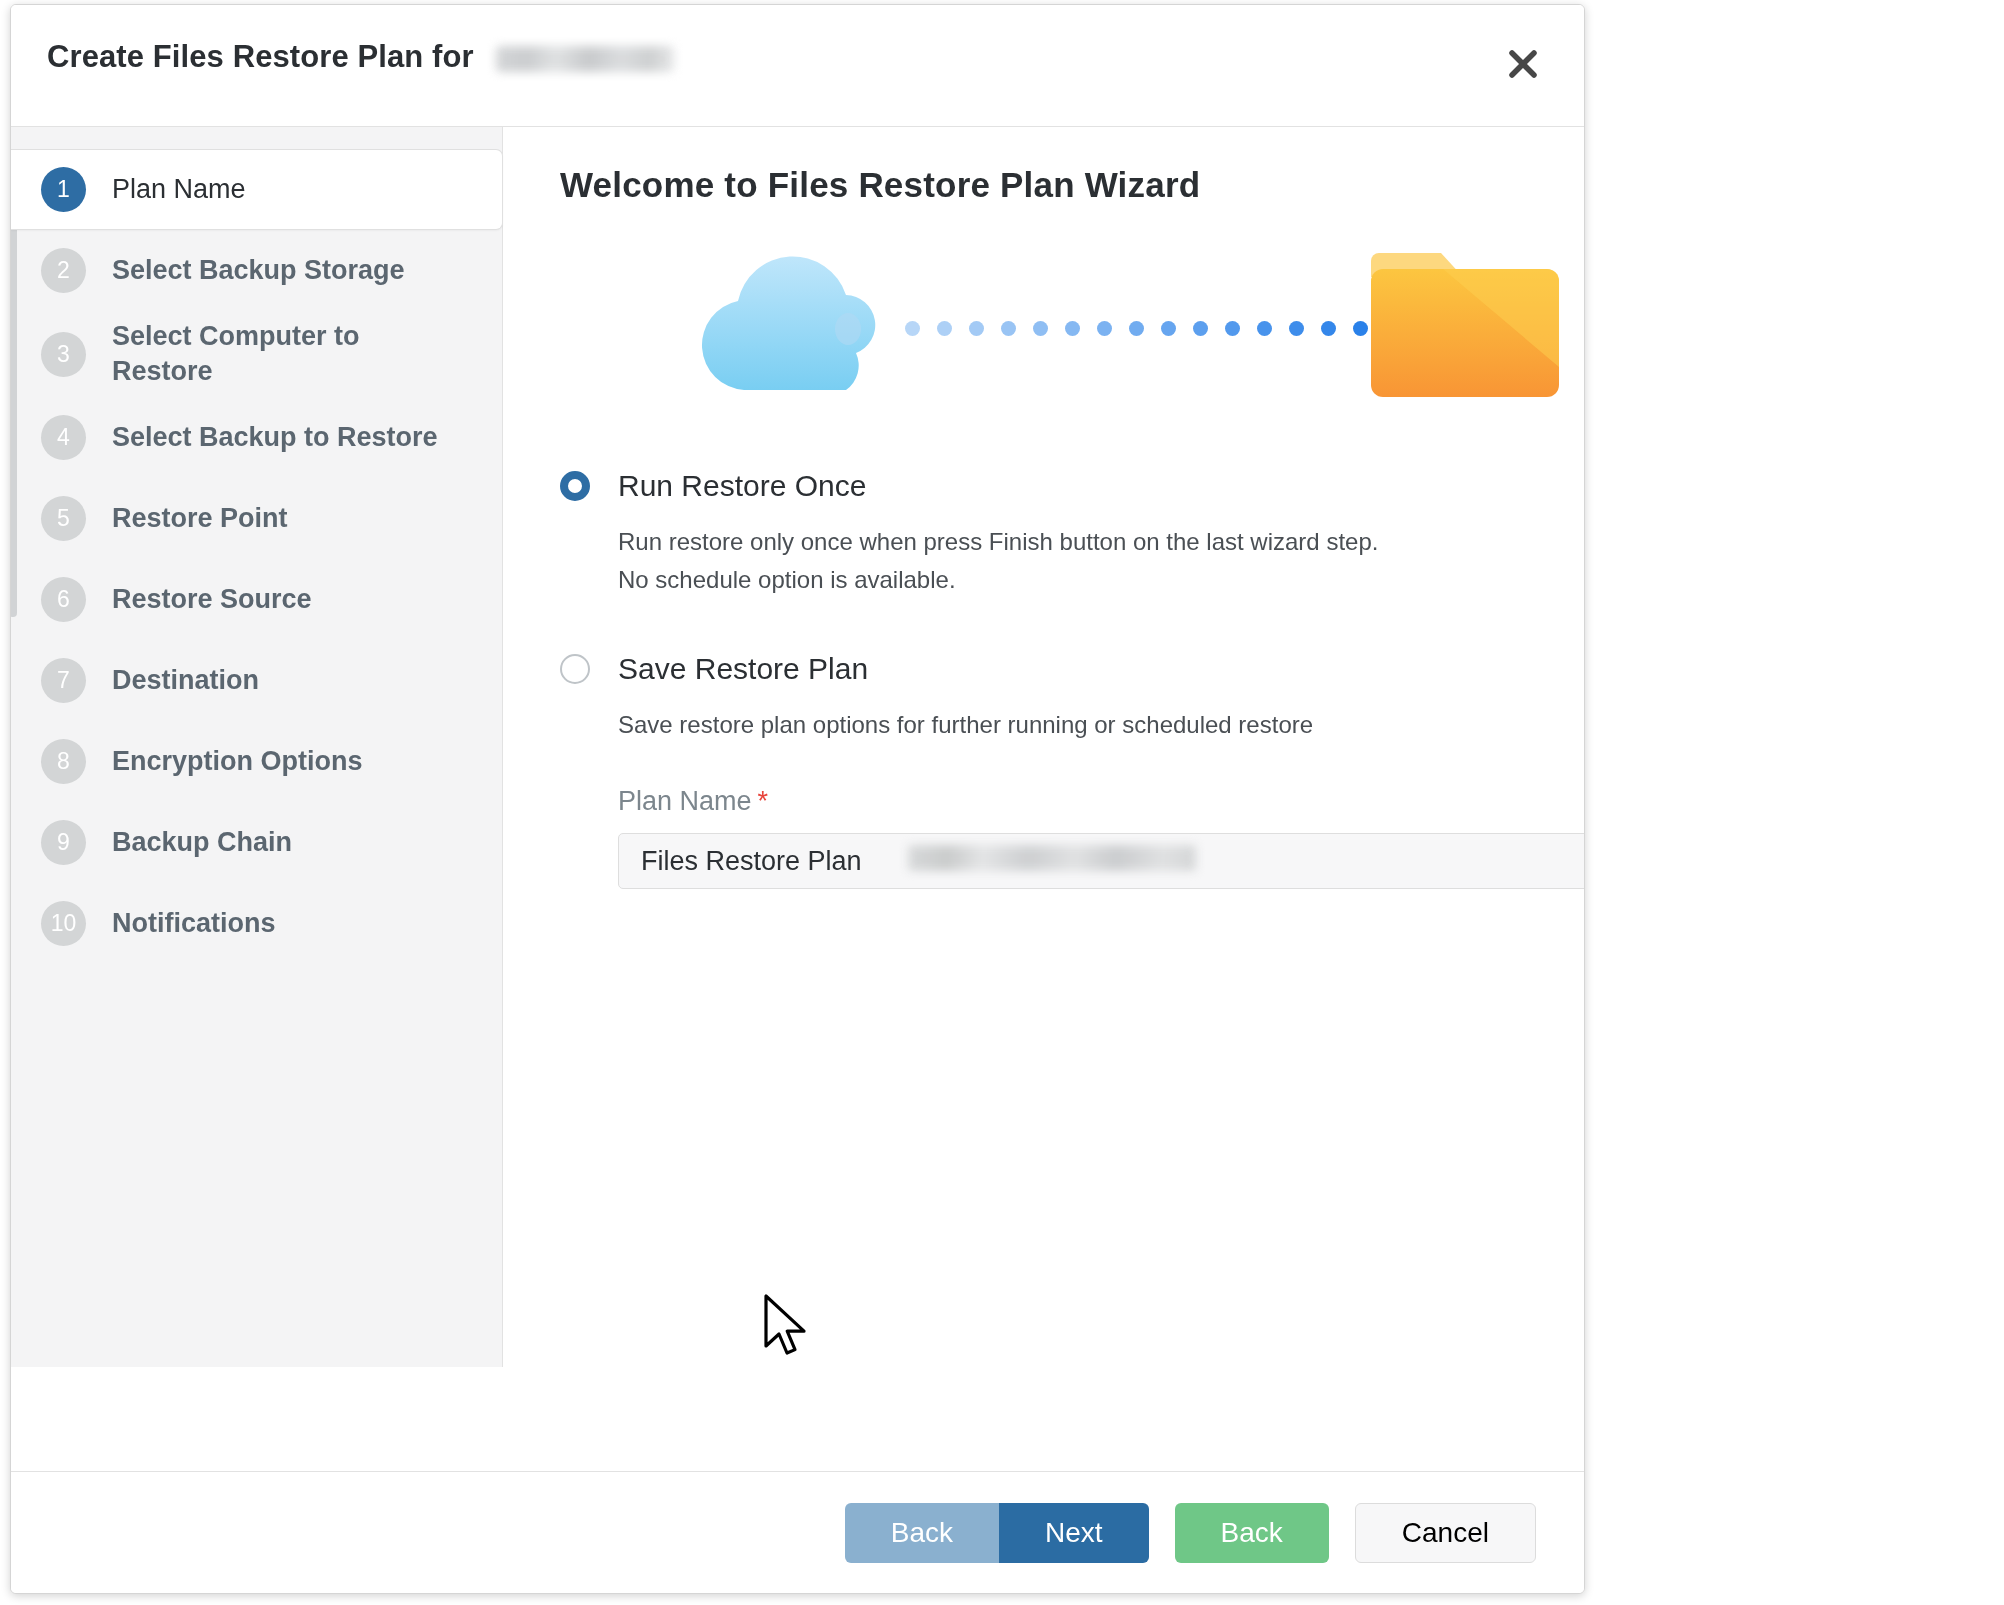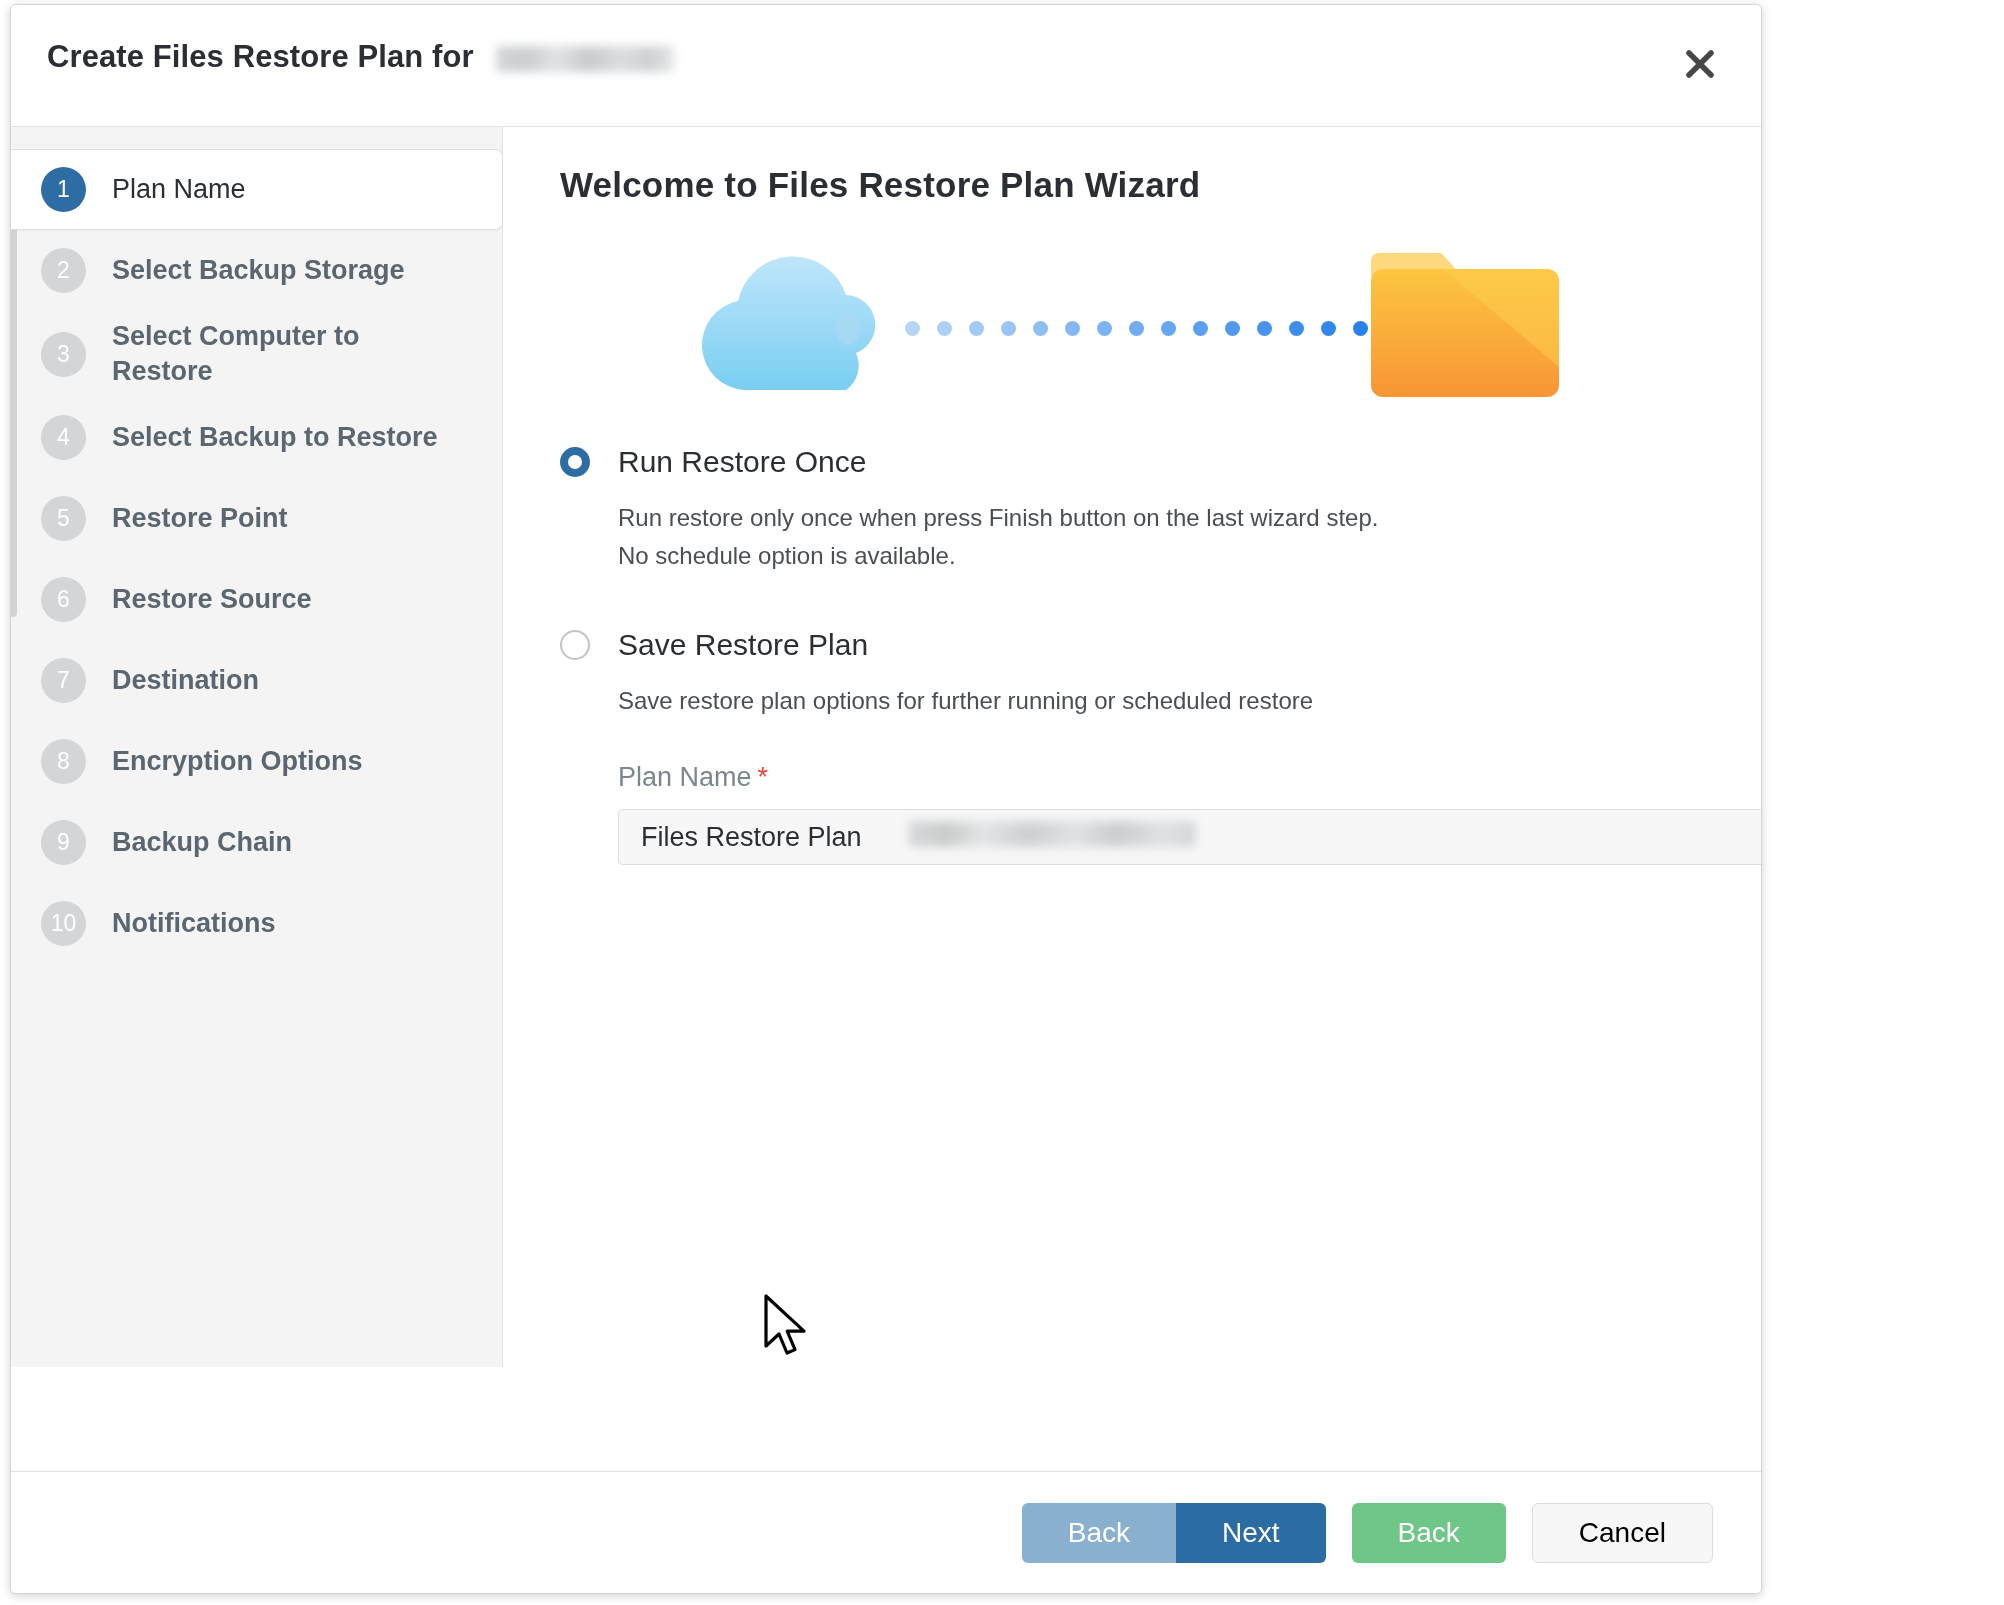--- a/index.html
+++ b/index.html
@@ -10,21 +10,21 @@
     background: #ffffff;
     font-family: "Liberation Sans", "DejaVu Sans", sans-serif;
     overflow: hidden;
   }
 
   
   .dialog {
     position: absolute;
     left: 10px;
     top: 4px;
-    width: 1752px;
+    width: 1575px;
     height: 1590px;
     background: #ffffff;
     border: 1px solid #d5d5d5;
     border-radius: 6px;
     box-shadow: 0 2px 10px rgba(0,0,0,.18);
     overflow: hidden;
   }
 
   
   .header {
@@ -167,21 +167,21 @@
     position: relative;
     height: 180px;
     margin-top: 36px;
   }
   .cloud { position: absolute; left: 136px; top: 14px; }
   .dots  { position: absolute; left: 345px; top: 80px; display: flex; gap: 17px; }
   .dot   { width: 15px; height: 15px; border-radius: 50%; }
   .folder { position: absolute; left: 805px; top: -2px; }
 
   
-  .options { margin-top: 24px; }
+  .options { margin-top: 48px; }
   .opt-row { display: flex; align-items: center; gap: 28px; }
   .radio {
     flex: 0 0 auto;
     width: 30px;
     height: 30px;
     border-radius: 50%;
     border: 2px solid #bfc4c8;
     background: #fff;
     position: relative;
     cursor: pointer;

